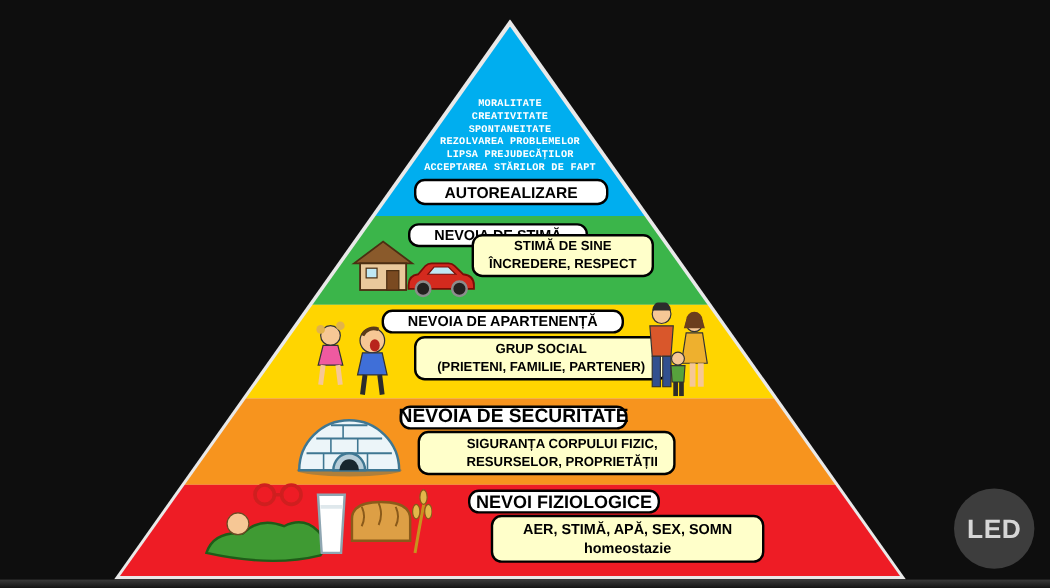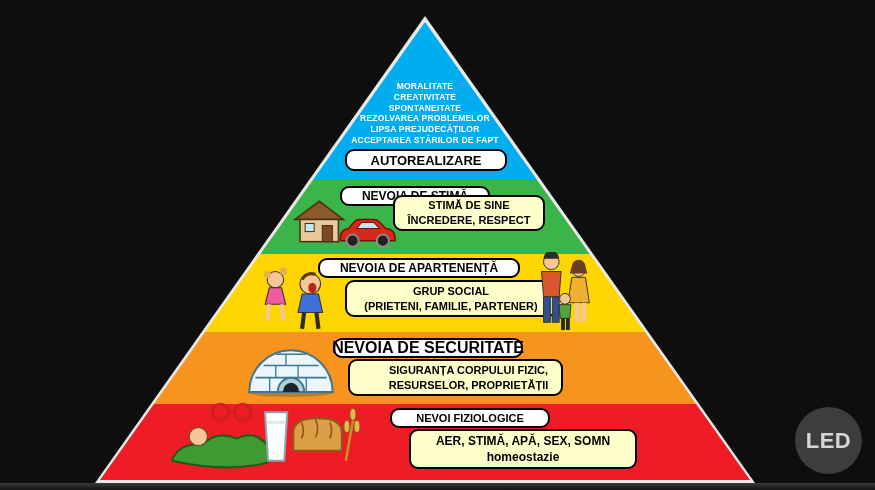--- a/index.html
+++ b/index.html
@@ -11,30 +11,30 @@
     background:linear-gradient(#3a3a3a,#141414);}
   
   .pyramid-outline{position:absolute;left:95px;top:16px;width:660px;height:467px;
     clip-path:polygon(50% 0,100% 100%,0 100%);background:#e9e9e9;}
   .pyramid{position:absolute;left:100px;top:22px;width:650px;height:458px;
     clip-path:polygon(50% 0,100% 100%,0 100%);}
   .band{width:100%;}
   .band-0{height:158px}.band-1{height:74px}.band-2{height:78px}.band-3{height:72px}.band-4{height:76px}
   
   .traits{position:absolute;left:325px;top:81px;width:200px;text-align:center;
-    color:#fff;font-weight:bold;font-size:8.5px;line-height:10.8px;letter-spacing:.2px;}
+    color:#fff;font-weight:bold;font-size:8.5px;line-height:10.8px;letter-spacing:.2px;font-family:Liberation Mono, monospace;}
   
   .pill{position:absolute;background:#fff;border:2px solid #000;border-radius:9px;
     display:flex;align-items:center;justify-content:center;font-weight:bold;color:#000;
     box-sizing:border-box;white-space:nowrap;}
   .pill-auto{left:345px;top:149px;width:162px;height:22px;font-size:13px;}
   .pill-stima{left:340px;top:186px;width:150px;height:20px;font-size:12px;}
   .pill-apartenenta{left:318px;top:258px;width:202px;height:20px;font-size:12px;}
   .pill-securitate{left:333px;top:338px;width:190px;height:20px;font-size:16px;}
-  .pill-fiziologice{left:390px;top:408px;width:160px;height:20px;font-size:11px;}
+  .pill-fiziologice{left:390px;top:408px;width:160px;height:20px;font-size:15px;}
   
   .card{position:absolute;background:#ffffca;border:2px solid #000;border-radius:9px;
     display:flex;flex-direction:column;align-items:center;justify-content:center;
     font-weight:bold;color:#000;text-align:center;box-sizing:border-box;}
   .card-stima{left:393px;top:195px;width:152px;height:36px;font-size:11px;line-height:15px;}
   .card-apartenenta{left:345px;top:280px;width:212px;height:37px;font-size:11px;line-height:15px;}
   .card-securitate{left:348px;top:359px;width:215px;height:37px;font-size:11px;line-height:15px;padding-left:26px;}
   .card-fiziologice{left:409px;top:429px;width:228px;height:40px;font-size:12px;line-height:16px;}
   
   .icon{position:absolute;}

